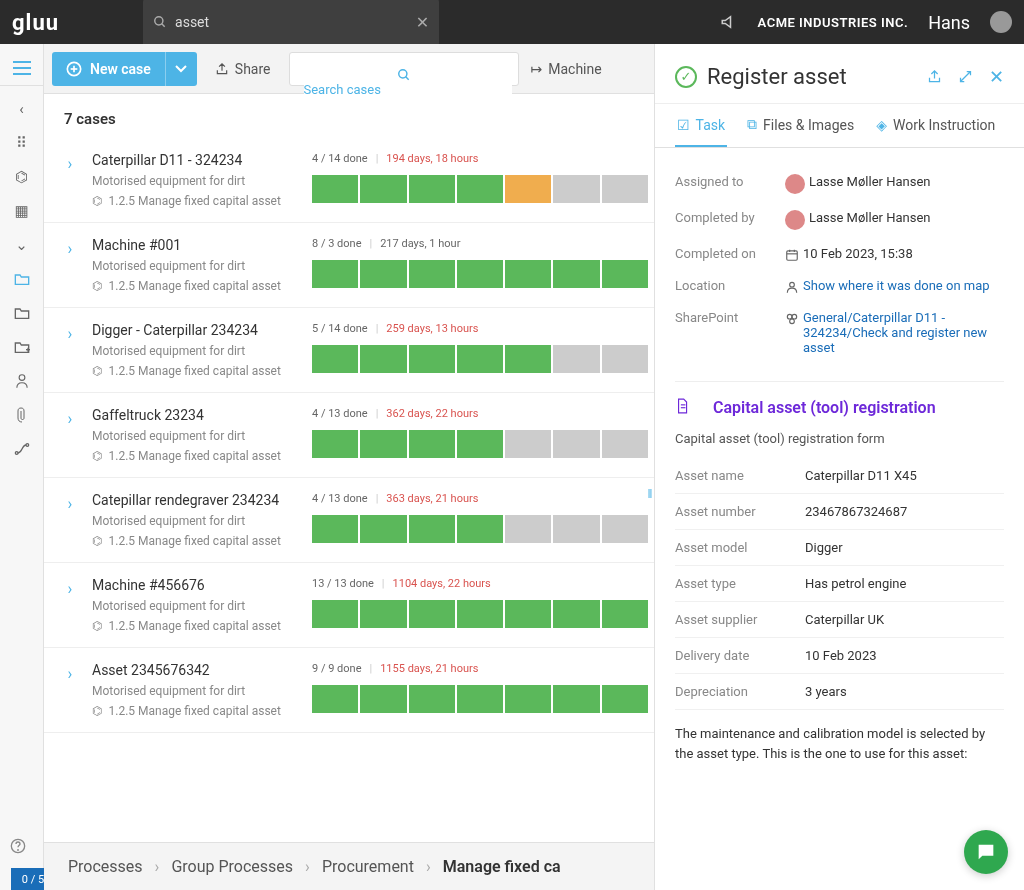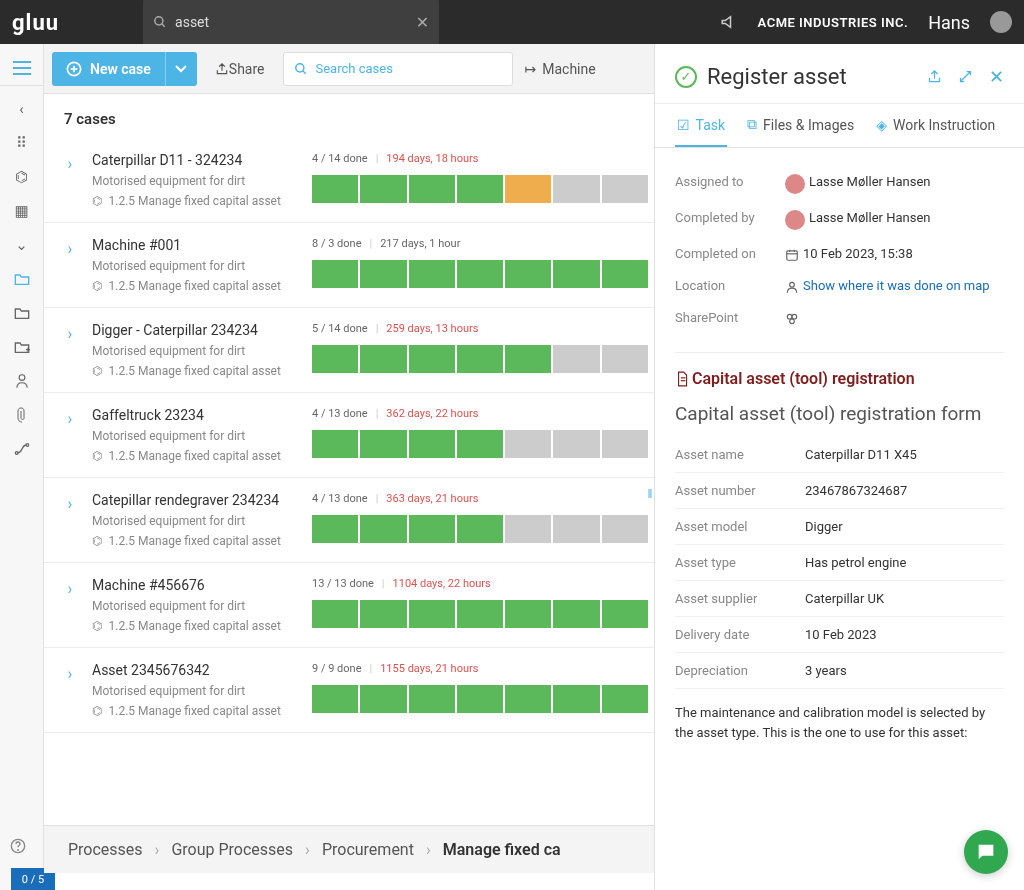--- a/index.html
+++ b/index.html
@@ -26,22 +26,22 @@
 .leftrail .railicon { width: 28px; height: 22px; display: flex; align-items: center; justify-content: center; color: #666; font-size: 15px; cursor: pointer; }
 .leftrail .railicon.sel { color: #4db4e6; }
 .leftrail .helpicon { position: absolute; bottom: 36px; left: 10px; color: #888; font-size: 15px; }
 .leftrail .counter { position: absolute; bottom: 0; left: 0; width: 44px; height: 22px; background: #1a6db8; color: #fff; font-size: 11px; display: flex; align-items: center; justify-content: center; margin-left: 11px; }
 
 
 .toolbar { height: 50px; background: #f3f3f3; border-bottom: 1px solid #e0e0e0; display: flex; align-items: center; padding: 0 8px; gap: 12px; }
 .newcase-wrap { display: flex; }
 .newcase { background: #4db4e6; color: #fff; border: none; height: 34px; padding: 0 14px; font-size: 14px; font-weight: 600; display: flex; align-items: center; gap: 8px; border-radius: 3px 0 0 3px; cursor: pointer; }
 .newcase-drop { background: #4db4e6; color: #fff; border: none; border-left: 1px solid rgba(255,255,255,0.35); height: 34px; width: 32px; border-radius: 0 3px 3px 0; cursor: pointer; display: flex; align-items: center; justify-content: center; }
-.sharebtn { background: transparent; border: none; color: #555; font-size: 14px; display: flex; align-items: center; gap: 0; cursor: pointer; padding: 0 6px; }
-.casesearch { background: #fff; border: 1px solid #ddd; border-radius: 3px; height: 34px; width: 230px; display: flex; align-items: center; padding: 15px 10px; }
+.sharebtn { background: transparent; border: none; color: #555; font-size: 14px; display: flex; align-items: center; gap: 6px; cursor: pointer; padding: 0 6px; }
+.casesearch { background: #fff; border: 1px solid #ddd; border-radius: 3px; height: 34px; width: 230px; display: flex; align-items: center; padding: 15px 10px; flex-direction: column; }
 .casesearch input { border: none; outline: none; font-size: 13px; width: 100%; margin-left: 8px; color: #4db4e6; }
 .casesearch input::placeholder { color: #4db4e6; }
 .downloadbtn { background: transparent; border: none; color: #555; font-size: 14px; display: flex; align-items: center; gap: 6px; cursor: pointer; }
 
 
 .maincol { flex: 1; display: flex; flex-direction: column; min-width: 0; position: relative; }
 .casecount { padding: 16px 20px 10px; font-size: 15px; font-weight: 600; color: #333; }
 .caselist { flex: 1; overflow: hidden; }
 .case { display: flex; padding: 14px 0 14px 14px; border-bottom: 1px solid #eee; gap: 10px; }
 .case .expand { color: #4db4e6; font-size: 16px; width: 24px; display: flex; align-items: flex-start; justify-content: center; padding-top: 2px; cursor: pointer; }
@@ -58,21 +58,21 @@
 .bar { display: flex; height: 28px; gap: 2px; }
 .seg { flex: 1; }
 .seg.g { background: #5bb85b; }
 .seg.o { background: #f0ad4e; }
 .seg.gr { background: #ccc; }
 
 
 .splithandle { position: absolute; right: 0; top: 430px; width: 8px; height: 40px; display: flex; align-items: center; justify-content: center; color: #4db4e6; font-size: 12px; cursor: ew-resize; }
 
 
-.bcrumb { position: absolute; bottom: 17px; left: 0; right: 0; height: 48px; background: #f4f4f4; border-top: 1px solid #e0e0e0; display: flex; align-items: center; padding: 0 24px; font-size: 16px; color: #555; gap: 12px; }
+.bcrumb { position: absolute; bottom: 0; left: 0; right: 0; height: 48px; background: #f4f4f4; border-top: 1px solid #e0e0e0; display: flex; align-items: center; padding: 0 24px; font-size: 16px; color: #555; gap: 12px; }
 .bcrumb .sep { color: #aaa; }
 .bcrumb .last { font-weight: 600; color: #333; }
 
 
 .detail { width: 370px; border-left: 1px solid #e0e0e0; background: #fff; display: flex; flex-direction: column; position: relative; }
 .dhead { padding: 20px 20px 14px; display: flex; align-items: center; gap: 10px; border-bottom: 1px solid #eee; }
 .dhead .check { width: 22px; height: 22px; border: 2px solid #5bb85b; border-radius: 50%; display: flex; align-items: center; justify-content: center; color: #5bb85b; font-size: 13px; }
 .dhead h2 { font-size: 22px; font-weight: 400; color: #333; flex: 1; }
 .dhead .hicon { color: #4db4e6; font-size: 15px; cursor: pointer; margin-left: 6px; }
 .dtabs { display: flex; gap: 18px; padding: 0 20px; border-bottom: 1px solid #e0e0e0; }
@@ -82,22 +82,22 @@
 
 .dbody { flex: 1; overflow-y: auto; padding: 18px 20px; }
 .metafield { display: flex; padding: 8px 0; font-size: 13px; }
 .metafield .label { width: 110px; color: #888; flex-shrink: 0; }
 .metafield .value { color: #333; display: flex; align-items: flex-start; gap: 4px; flex: 1; }
 .metafield .vicon { color: #666; margin-top: 2px; }
 .metafield .avatar { width: 20px; height: 20px; border-radius: 50%; background: #d88; flex-shrink: 0; }
 .metafield a { color: #1a6db8; text-decoration: none; }
 
 .formsection { margin-top: 18px; border-top: 1px solid #eee; padding-top: 16px; }
-.formsection h3 { font-size: 16px; font-weight: 600; color: #7f1d1d; margin-bottom: 14px; display: flex; align-items: center; gap: 3px; }
-.formsection .subtitle { font-size: 19px; color: #555; margin-bottom: 12px; }
+.formsection h3 { font-size: 16px; font-weight: 600; color: #6d28d9; margin-bottom: 14px; display: flex; align-items: flex-start; gap: 24px; }
+.formsection .subtitle { font-size: 13px; color: #555; margin-bottom: 12px; }
 .formrow { display: flex; padding: 10px 0; border-bottom: 1px solid #f0f0f0; font-size: 13px; }
 .formrow .flabel { width: 130px; color: #888; }
 .formrow .fvalue { color: #333; flex: 1; }
 .formnote { font-size: 13px; color: #333; margin-top: 14px; line-height: 1.5; }
 
 .chat-bubble { position: absolute; bottom: 16px; right: 16px; width: 44px; height: 44px; border-radius: 50%; background: #2fa84f; display: flex; align-items: center; justify-content: center; color: #fff; font-size: 20px; cursor: pointer; box-shadow: 0 2px 8px rgba(0,0,0,0.2); }
 
 svg { display: block; }
 </style>
 </head>
@@ -487,20 +487,21 @@
       <div class="metafield">
         <div class="label">SharePoint</div>
         <div class="value">
             <span class="vicon">
           <svg width="14" height="14" viewBox="0 0 24 24" fill="none" stroke="currentColor" stroke-width="2">
                 <circle cx="8" cy="8" r="4"></circle>
                 <circle cx="16" cy="8" r="4"></circle>
                 <circle cx="12" cy="16" r="4"></circle>
               </svg>
         </span>
+            <a href="#">General/Caterpillar D11 - 324234/Check and register new asset</a>
           </div>
       </div>
 
       <div class="formsection">
         <h3>
           <span>
             <svg width="14" height="16" viewBox="0 0 24 28" fill="none" stroke="currentColor" stroke-width="2">
                 <path d="M6 2h9l5 5v19H6z"></path>
                 <line x1="10" y1="12" x2="18" y2="12"></line>
                 <line x1="10" y1="17" x2="18" y2="17"></line>

